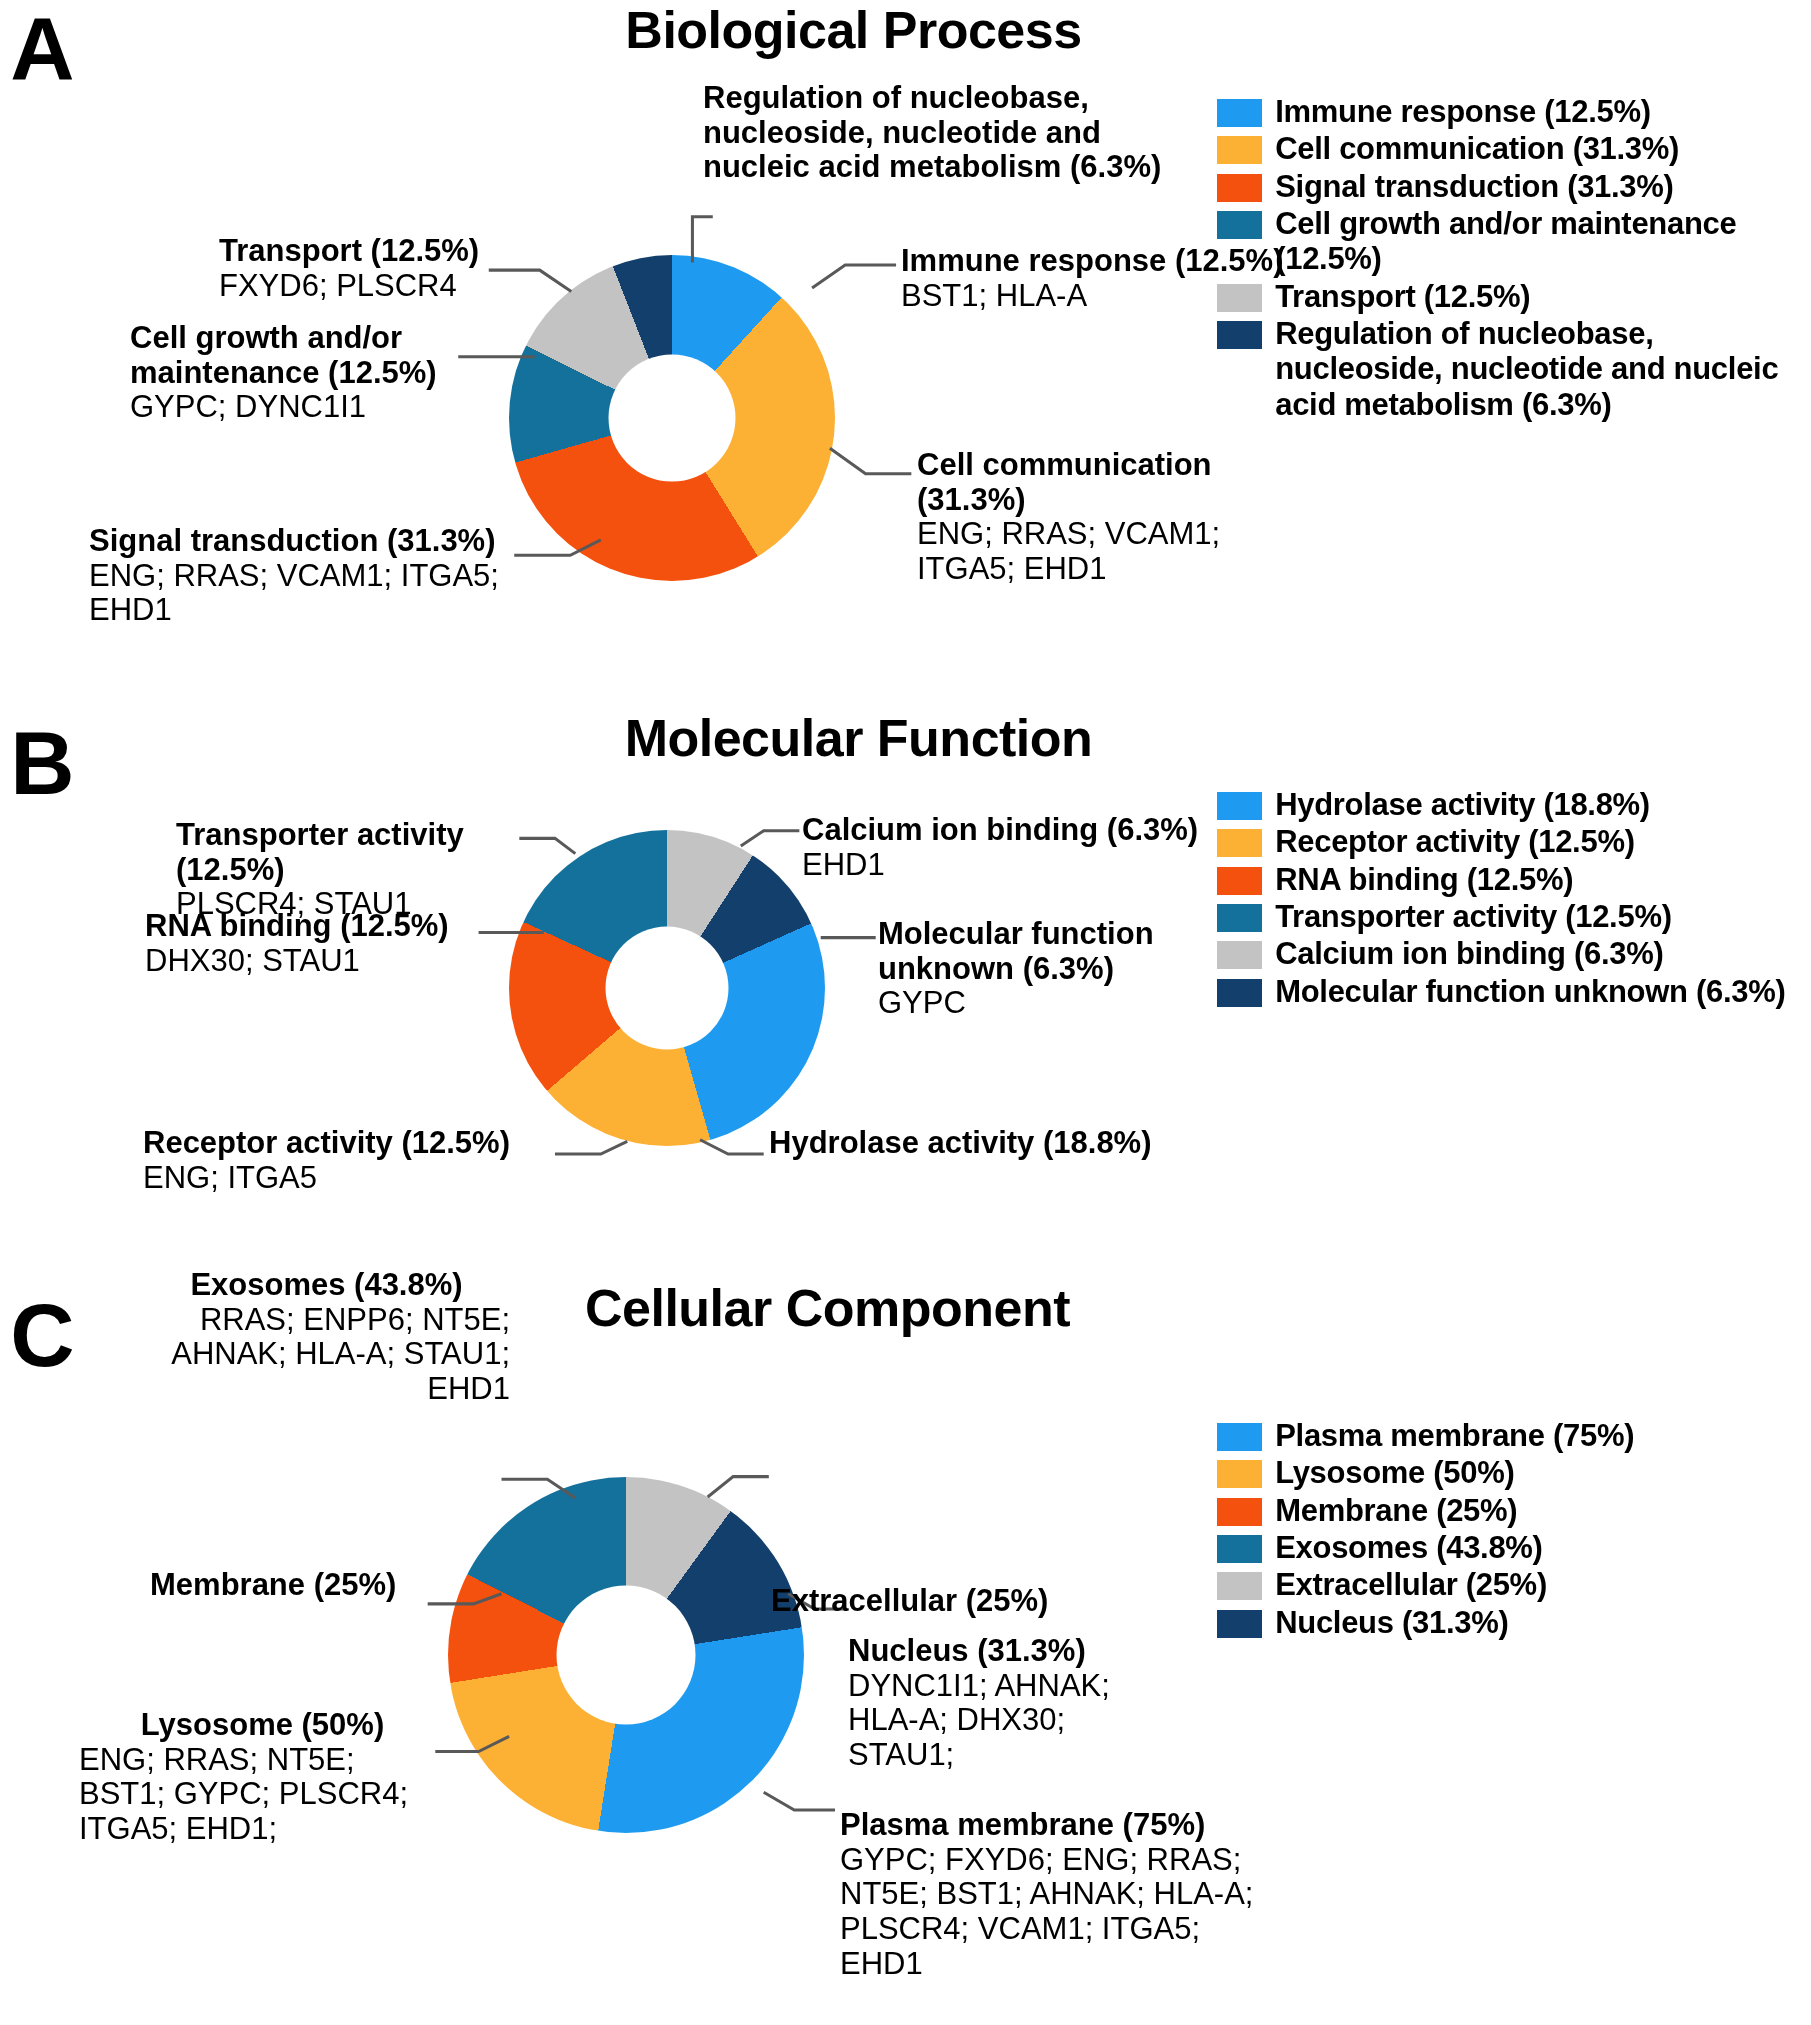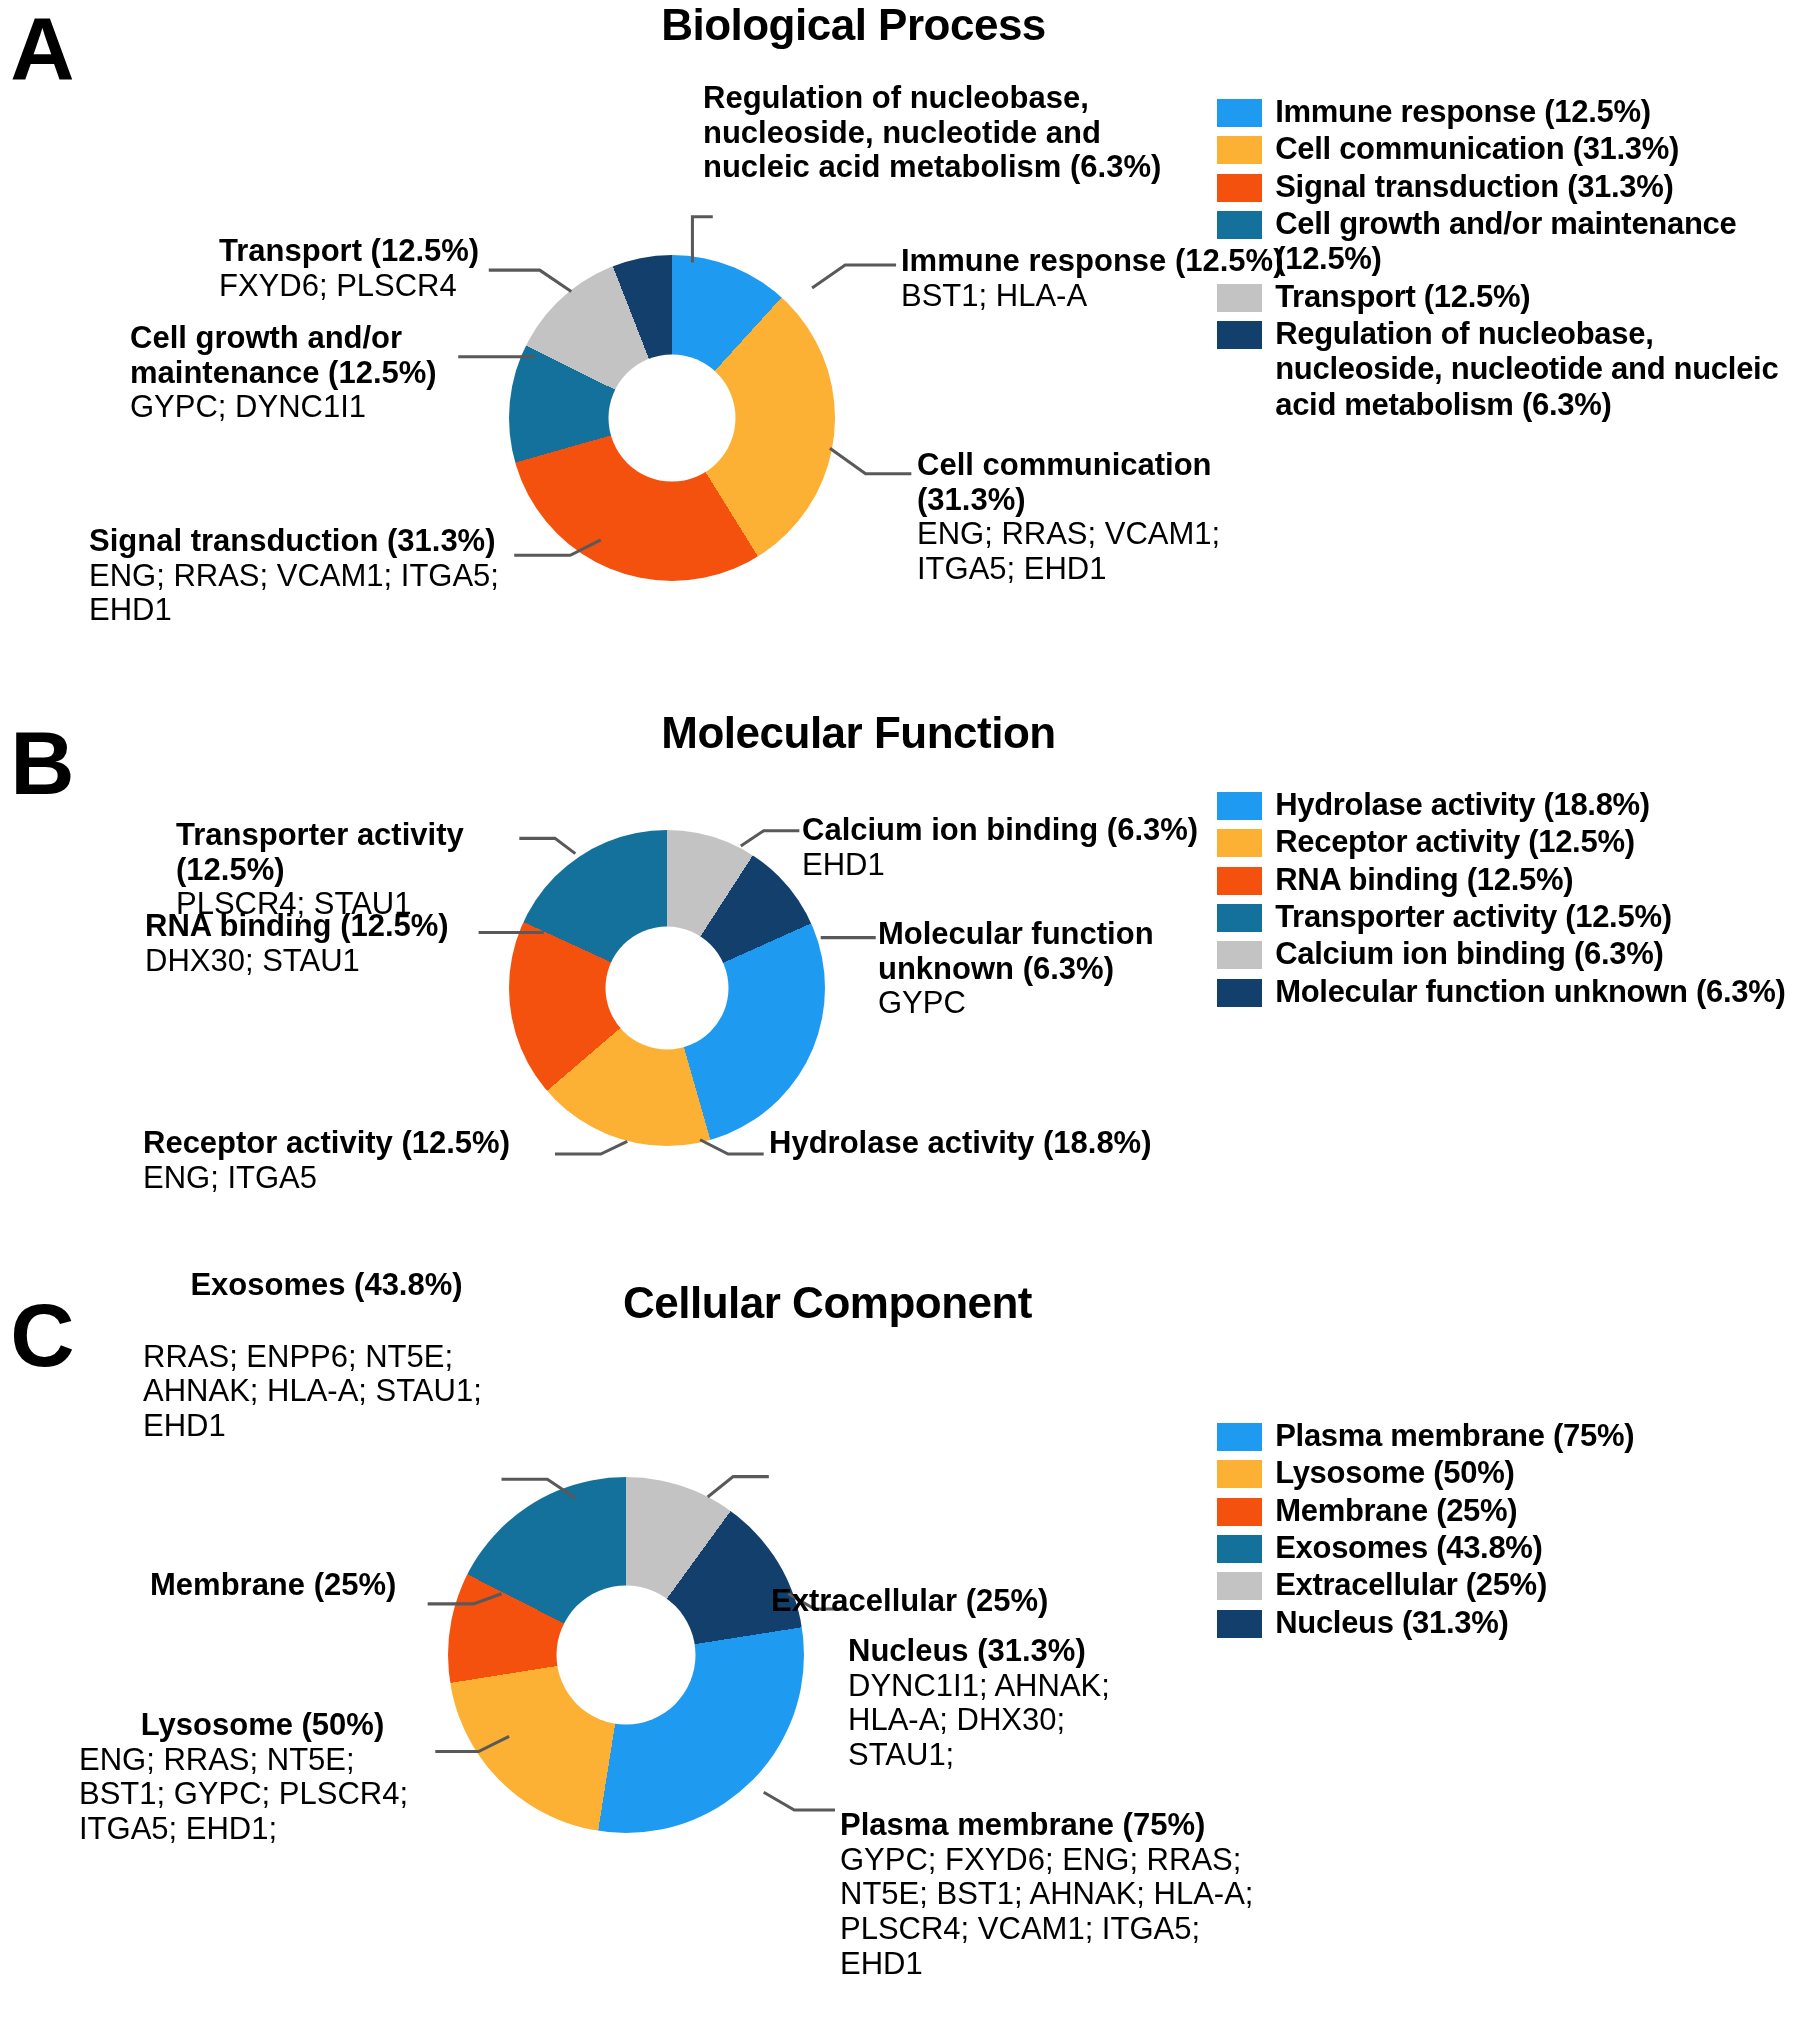--- a/index.html
+++ b/index.html
@@ -6,21 +6,21 @@
   body{width:1811px;height:2025px;position:relative;
        font-family:"Liberation Sans",sans-serif;color:#000;
        -webkit-font-smoothing:antialiased;}
   .panel{position:absolute;left:0;width:1811px;}
   #panelA{top:0;height:693px;}
   #panelB{top:693px;height:586px;}
   #panelC{top:1278px;height:747px;}
 
   .panel-letter{position:absolute;font-weight:bold;font-size:89px;
       line-height:1;letter-spacing:-1px;color:#000;}
-  .panel-title{position:absolute;font-weight:bold;font-size:44px;
+  .panel-title{position:absolute;font-weight:bold;font-size:52px;
       text-align:center;color:#000;letter-spacing:-0.5px;white-space:nowrap;}
 
   .callout{position:absolute;font-size:31px;line-height:1.12;color:#000;}
   .callout .hd{font-weight:bold;}
   .callout .genes{font-weight:normal;}
   .callout.right{text-align:left;}
   .callout.left{text-align:left;}
   .callout.ctr{text-align:center;}
 
   .donut{position:absolute;border-radius:50%;}
@@ -206,21 +206,21 @@
     <polyline class="lead" points="1390,430 1440,390 1510,390"></polyline>
     <polyline class="lead" points="1548,620 1600,650 1660,650"></polyline>
     <polyline class="lead" points="1500,1010 1560,1045 1640,1045"></polyline>
     <polyline class="lead" points="1130,432 1075,395 985,395"></polyline>
     <polyline class="lead" points="985,620 930,640 840,640"></polyline>
     <polyline class="lead" points="1000,900 940,930 855,930"></polyline>
   </svg>
 
   <div class="callout ctr" style="left:143px;top:-10.2px;width:367px;text-align:center;">
     <div class="hd">Exosomes (43.8%)</div>
-    <div class="genes" style="text-align:left;margin-top:37px;">RRAS;   ENPP6;   NT5E; AHNAK; HLA-A; STAU1; EHD1</div>
+    <div class="genes" style="text-align:right;">RRAS;   ENPP6;   NT5E; AHNAK; HLA-A; STAU1; EHD1</div>
   </div>
 
   <div class="callout left" style="left:150px;top:290px;width:306px;">
     <div class="hd">Membrane (25%)</div>
   </div>
 
   <div class="callout ctr" style="left:79px;top:430px;width:367px;">
     <div class="hd">Lysosome (50%)</div>
     <div class="genes" style="text-align:left;">ENG;    RRAS;    NT5E; BST1; GYPC; PLSCR4; ITGA5; EHD1;</div>
   </div>

